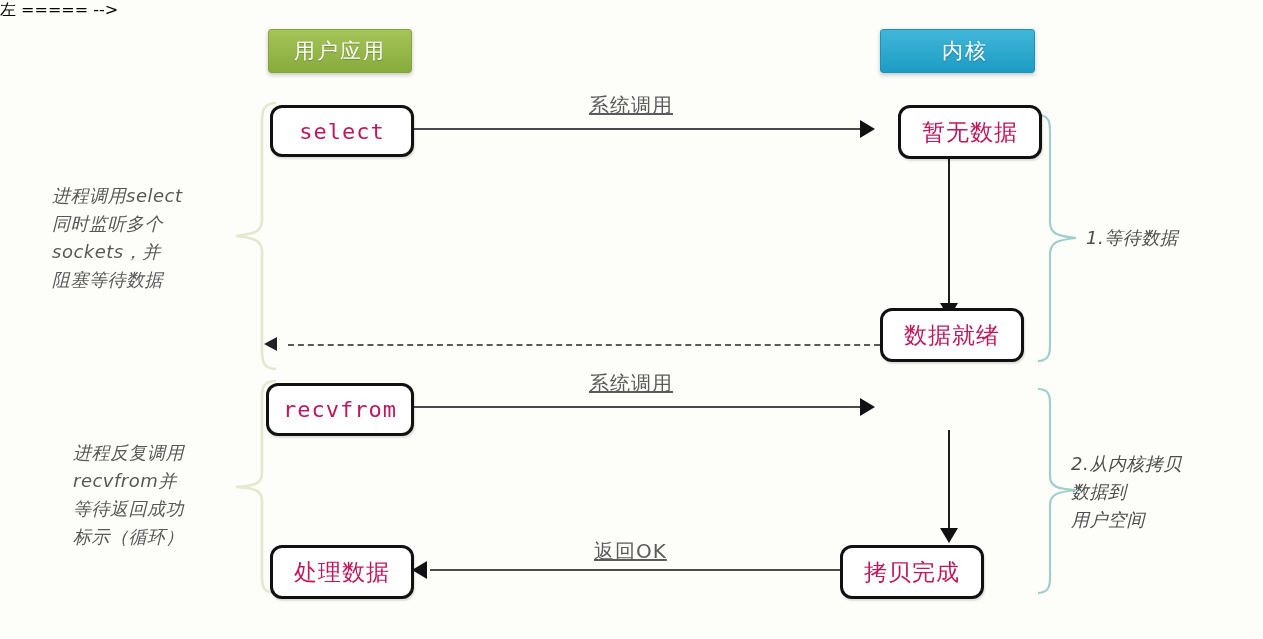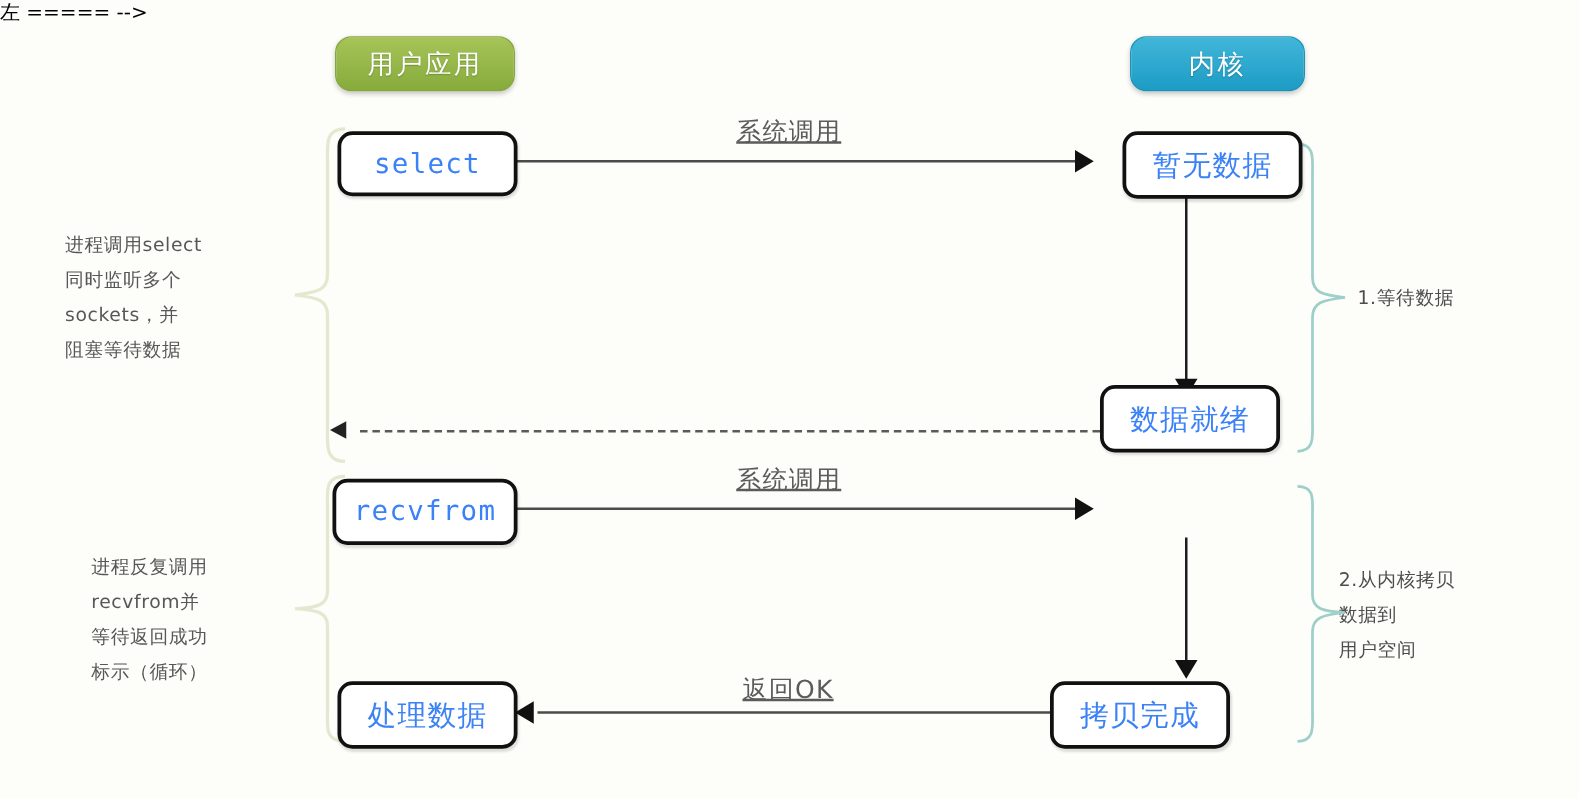--- a/index.html
+++ b/index.html
@@ -12,45 +12,46 @@
   }
   #stage{position:absolute;left:0;top:0;width:1263px;height:639px;}
 
   
   .pill{
     position:absolute;
     display:flex;align-items:center;justify-content:center;
     color:#ffffff;
     font-size:21px;
     letter-spacing:2px;
-    border-radius:13px;
+    border-radius:3px;
     box-shadow:0 2px 4px rgba(0,0,0,.22);
     text-shadow:0 1px 1px rgba(0,0,0,.25);
   }
   #pill-user{
     left:268px;top:29px;width:142px;height:42px;
     background:linear-gradient(180deg,#a2c martin 0%,#8fb347 100%);
     background:linear-gradient(180deg,#a6c457 0%,#87ab3d 100%);
     border:1px solid #84a73c;
   }
   #pill-kernel{
-    left:904px;top:29px;width:138px;height:42px;
+    left:880px;top:29px;width:138px;height:42px;
     background:linear-gradient(180deg,#41b6d9 0%,#1d9cc4 100%);
     border:1px solid #1b93b9;
+    padding-left:15px;
   }
 
   
   .node{
     position:absolute;
     display:flex;align-items:center;justify-content:center;
     background:#ffffff;
     border:3px solid #111111;
     border-radius:12px;
     font-size:23px;
-    color:#3b82f6;
+    color:#be185d;
     z-index:6;
     box-shadow:1px 2px 2px rgba(0,0,0,.13);
   }
   .node.mono{font-family:"DejaVu Sans Mono","Liberation Mono",monospace;font-size:22px;letter-spacing:1px;}
   .node.cjk{letter-spacing:1px;}
 
   #n-select   {left:270px;top:105px;width:138px;height:46px;}
   #n-nodata   {left:880px;top:105px;width:138px;height:48px;margin-left:18px;}
   #n-ready    {left:880px;top:308px;width:138px;height:48px;font-family:Liberation Mono, monospace;}
   #n-recvfrom {left:266px;top:383px;width:142px;height:47px;}
@@ -76,25 +77,26 @@
     color:#5b5b5b;
     white-space:nowrap;
     letter-spacing:1px;
     z-index:4;
     text-decoration:underline;
   }
 
   
   .side-text{
     position:absolute;
-    font-size:15px;
+    font-size:18px;
     line-height:28px;
     color:#575757;
     white-space:pre-line;
     letter-spacing:0.5px;
+    font-style:italic;
   }
   .side-text.right-note{color:#4d4d4d;}
 
   
   .brace{position:absolute;z-index:1;}
 
   
   #watermark{
     position:absolute;
     right:14px;bottom:6px;

